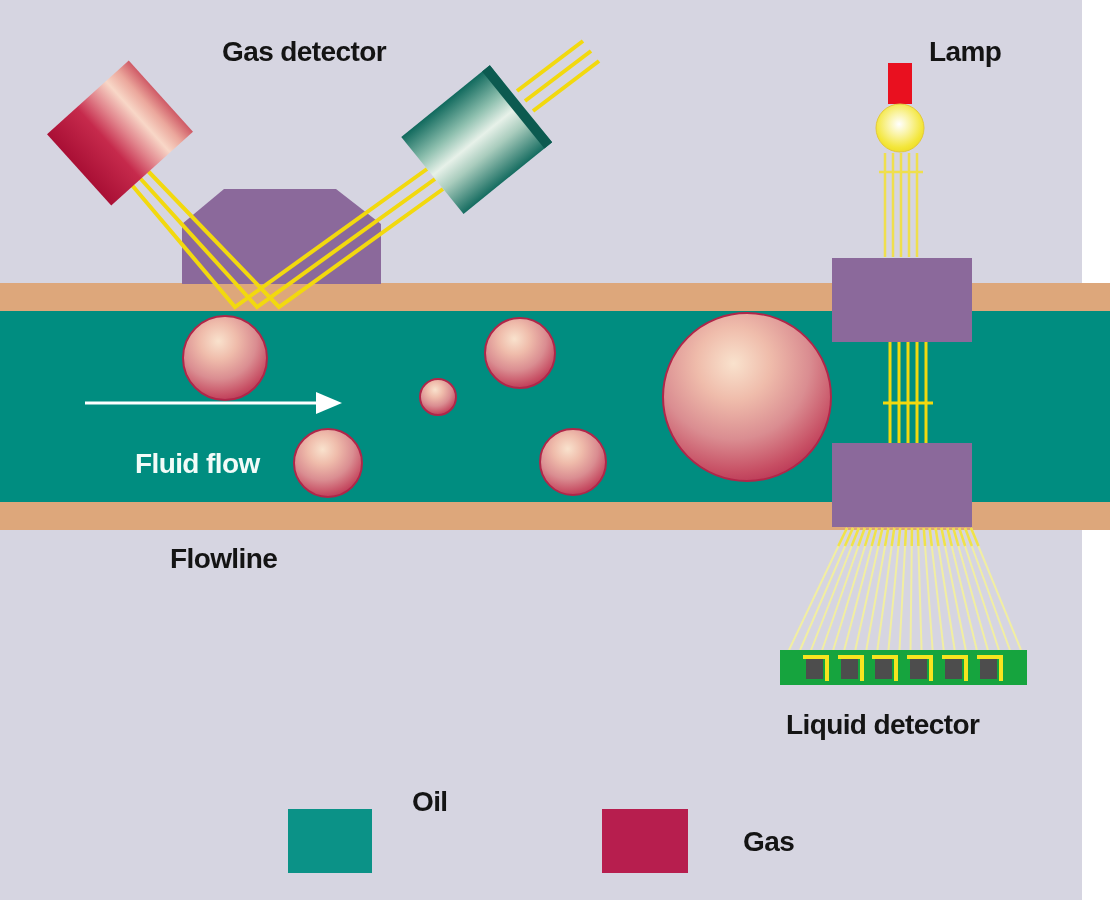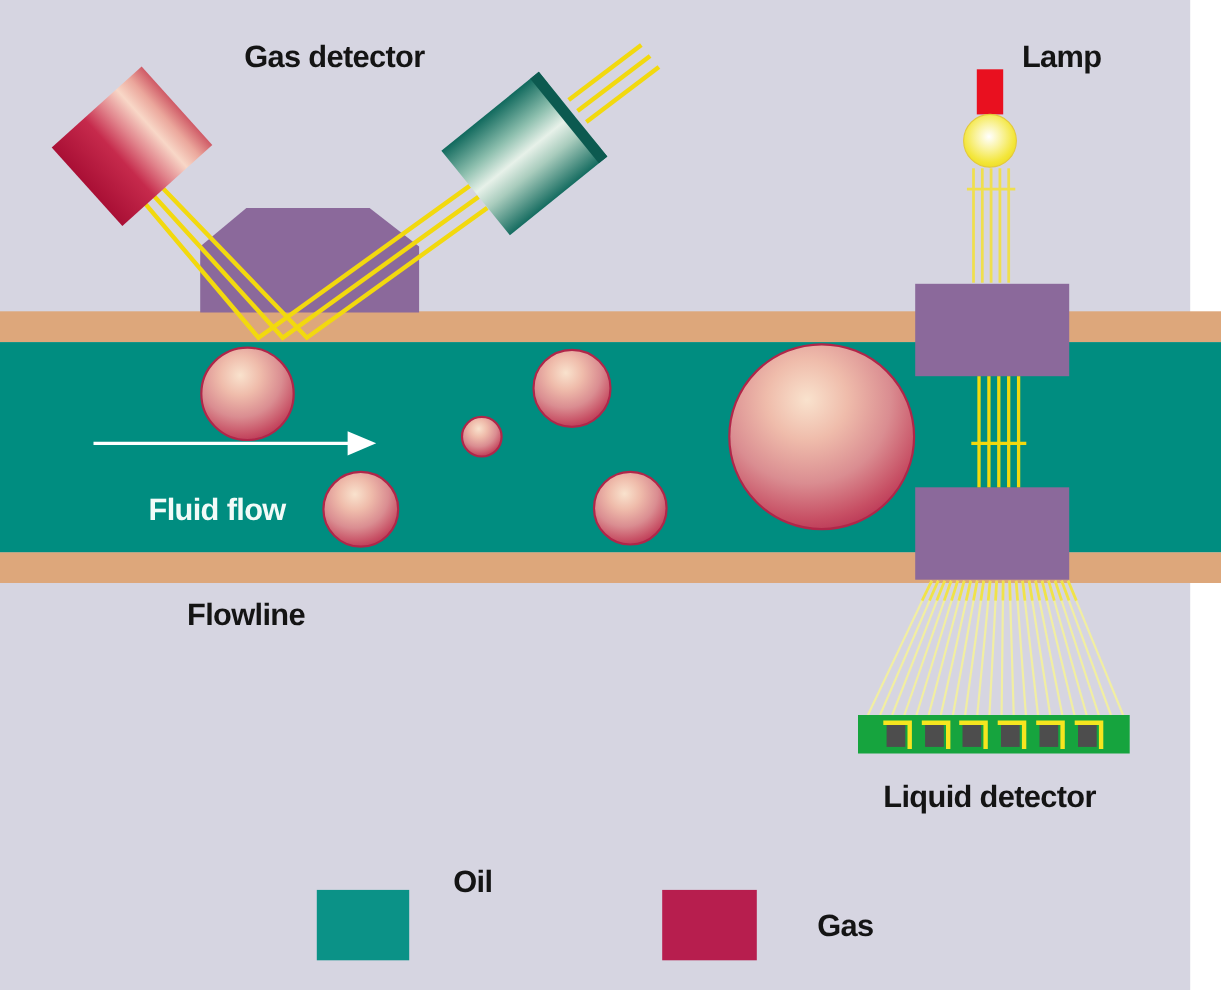--- a/index.html
+++ b/index.html
@@ -171,16 +171,16 @@
       </g>
 
     <rect x="288" y="809" width="84" height="64" fill="#0b9287"></rect>
     <rect x="602" y="809" width="86" height="64" fill="#b71e4e"></rect>
   </svg>
 
   <div class="lbl" style="left:222px;top:36px;">Gas detector</div>
   <div class="lbl" style="left:929px;top:36px;">Lamp</div>
   <div class="lbl white" style="left:135px;top:415px;">Fluid flow</div>
   <div class="lbl" style="left:127px;top:543px;margin-left:43px;">Flowline</div>
-  <div class="lbl" style="left:803px;top:709px;text-align:right;">Liquid detector</div>
+  <div class="lbl" style="left:786px;top:709px;text-align:right;">Liquid detector</div>
   <div class="lbl" style="left:412px;top:786px;">Oil</div>
   <div class="lbl" style="left:699px;top:826px;margin-left:44px;">Gas</div>
 </div>
 
 </body></html>

